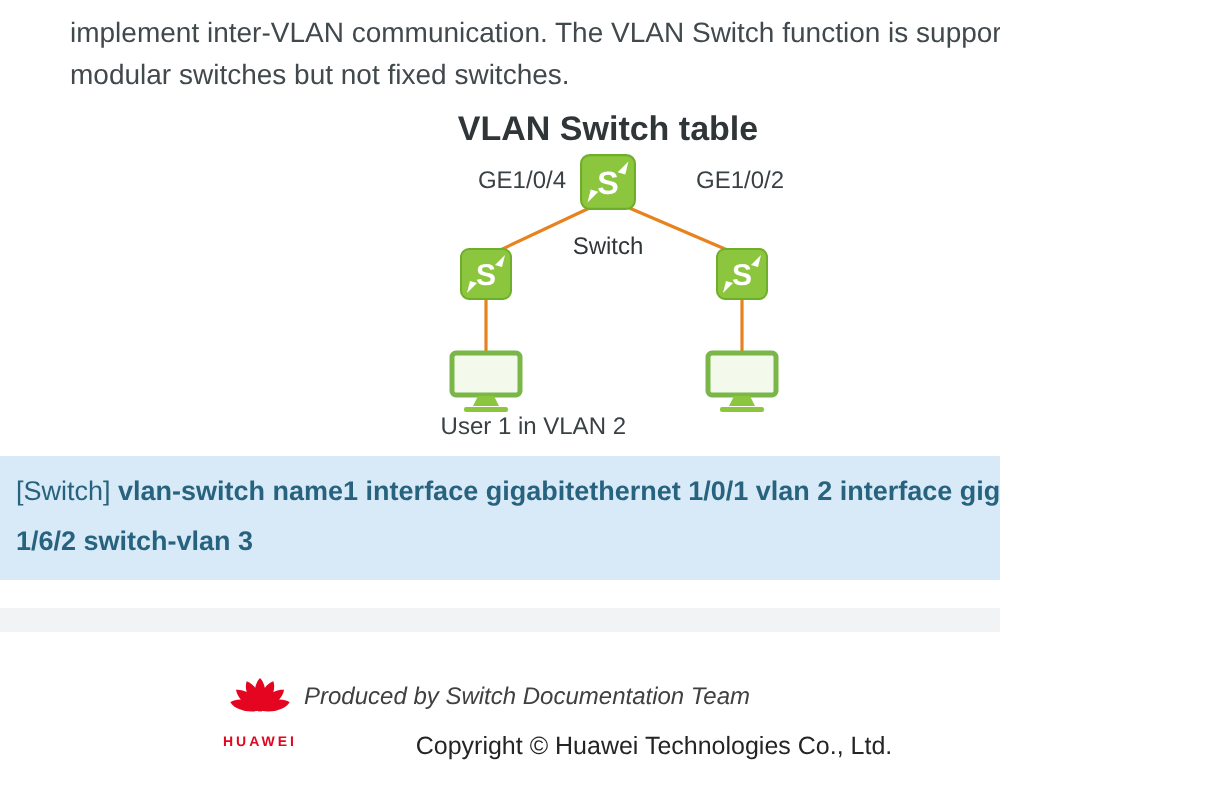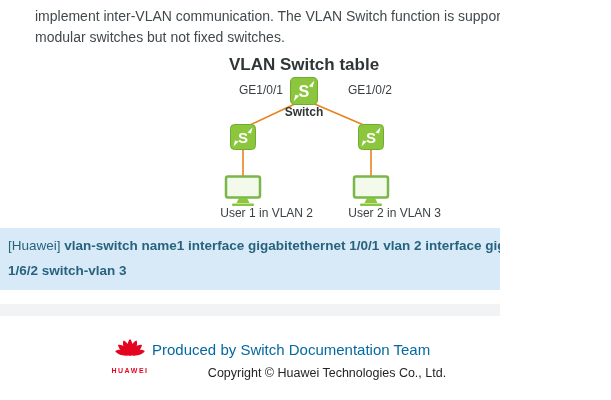--- a/index.html
+++ b/index.html
@@ -14,22 +14,22 @@
   .dg-title {
     position:absolute; left:208px; top:55px; width:192px; text-align:center;
     font-size:17px; font-weight:bold; color:#303638;
   }
   .lines { position:absolute; left:0; top:0; pointer-events:none; }
   .icon-abs { position:absolute; line-height:0; }
   .port { position:absolute; font-size:12px; color:#3a4144; }
   .port-left { left:225px; top:83px; width:58px; text-align:right; }
   .port-right { left:340px; top:83px; width:60px; text-align:center; }
   .sw-label {
-    position:absolute; left:271px; top:105px; width:66px; text-align:center;
-    font-size:12px; font-weight:bold; color:#303638;
+    position:absolute; left:271px; top:116px; width:66px; text-align:center;
+    font-size:12px; font-weight:normal; color:#303638;
   }
   .user-label {
     position:absolute; top:206px; width:140px; text-align:right;
     font-size:12px; color:#3a4144;
   }
   .user-left { left:173px; }
   .user-right { left:301px; }
   .code {
     position:absolute; left:0; top:228px; width:611px; box-sizing:border-box;
     padding:5px 10px 7px 8px; background:#d8eaf7;
@@ -39,21 +39,21 @@
   .divider {
     position:absolute; left:0; top:304px; width:611px; height:12px;
     background:#f1f3f4;
   }
   .footer-logo { position:absolute; left:110px; top:334px; width:40px; text-align:center; }
   .brand {
     margin-top:1px; font-size:7px; font-weight:bold; letter-spacing:1.5px;
     color:#e40521; text-align:center;
   }
   .produced {
-    position:absolute; left:152px; top:341px; font-size:15px; color:#0369a1;
+    position:absolute; left:152px; top:341px; font-size:12px; color:#404040;font-style:italic;
   }
   .copyright {
     position:absolute; left:152px; top:366px; width:350px; text-align:center;
     font-size:12.5px; color:#242424;
   }
 </style>
 </head>
 <body>
 
 <div class="page">
@@ -71,21 +71,21 @@
 
   <span class="icon-abs" style="left:290px; top:77px;">
     <svg width="28" height="28" viewBox="0 0 26 26">
       <rect x="0.5" y="0.5" width="25" height="25" rx="4" fill="#8cc63e" stroke="#6fae2a"></rect>
       <text x="13" y="18.5" text-anchor="middle" font-size="15" font-weight="bold" fill="#ffffff" font-family="Liberation Sans, sans-serif">S</text>
       <path fill="#ffffff" d="M17.5 8.5 L22.5 3.5 L21 9.5 Z"></path>
       <path fill="#ffffff" d="M8.5 17.5 L3.5 22.5 L5 16.5 Z"></path>
     </svg>
   </span>
 
-  <div class="port port-left">GE1/0/1</div>
+  <div class="port port-left">GE1/0/4</div>
   <div class="port port-right">GE1/0/2</div>
 
   <div class="sw-label">Switch</div>
 
   <span class="icon-abs" style="left:230px; top:124px;">
     <svg width="26" height="26" viewBox="0 0 26 26">
       <rect x="0.5" y="0.5" width="25" height="25" rx="4" fill="#8cc63e" stroke="#6fae2a"></rect>
       <text x="13" y="18.5" text-anchor="middle" font-size="15" font-weight="bold" fill="#ffffff" font-family="Liberation Sans, sans-serif">S</text>
       <path fill="#ffffff" d="M17.5 8.5 L22.5 3.5 L21 9.5 Z"></path>
       <path fill="#ffffff" d="M8.5 17.5 L3.5 22.5 L5 16.5 Z"></path>
@@ -111,23 +111,22 @@
 
   <span class="icon-abs" style="left:350px; top:175px;">
     <svg width="42" height="32" viewBox="0 0 42 32">
       <rect x="4" y="1.5" width="34" height="21" rx="2" fill="#f3faeb" stroke="#7ab648" stroke-width="2.5"></rect>
       <path d="M17 23 h8 l2.5 5 h-13 z" fill="#8cc63e"></path>
       <rect x="10" y="28.5" width="22" height="2.5" rx="1" fill="#8cc63e"></rect>
     </svg>
   </span>
 
   <div class="user-label user-left">User 1 in VLAN 2</div>
-  <div class="user-label user-right">User 2 in VLAN 3</div>
 
-  <div class="code"><span class="prompt">[Huawei] </span><span class="cmd">vlan-switch name1 interface gigabitethernet 1/0/1 vlan 2 interface gigabitethernet 1/6/2 switch-vlan 3</span></div>
+  <div class="code"><span class="prompt">[Switch] </span><span class="cmd">vlan-switch name1 interface gigabitethernet 1/0/1 vlan 2 interface gigabitethernet 1/6/2 switch-vlan 3</span></div>
 
   <div class="divider"></div>
 
   <div class="footer-logo">
     <svg width="34" height="28" viewBox="-19 -19 38 24">
       <g fill="#e40521">
         <path transform="rotate(0)" d="M0 2 C-4 -4 -4 -13 0 -17 C4 -13 4 -4 0 2 Z"></path>
         <path transform="rotate(-26)" d="M0 2 C-4 -4 -4 -13 0 -17 C4 -13 4 -4 0 2 Z"></path>
         <path transform="rotate(26)" d="M0 2 C-4 -4 -4 -13 0 -17 C4 -13 4 -4 0 2 Z"></path>
         <path transform="rotate(-52)" d="M0 2 C-4 -4 -4 -13 0 -17 C4 -13 4 -4 0 2 Z"></path>

